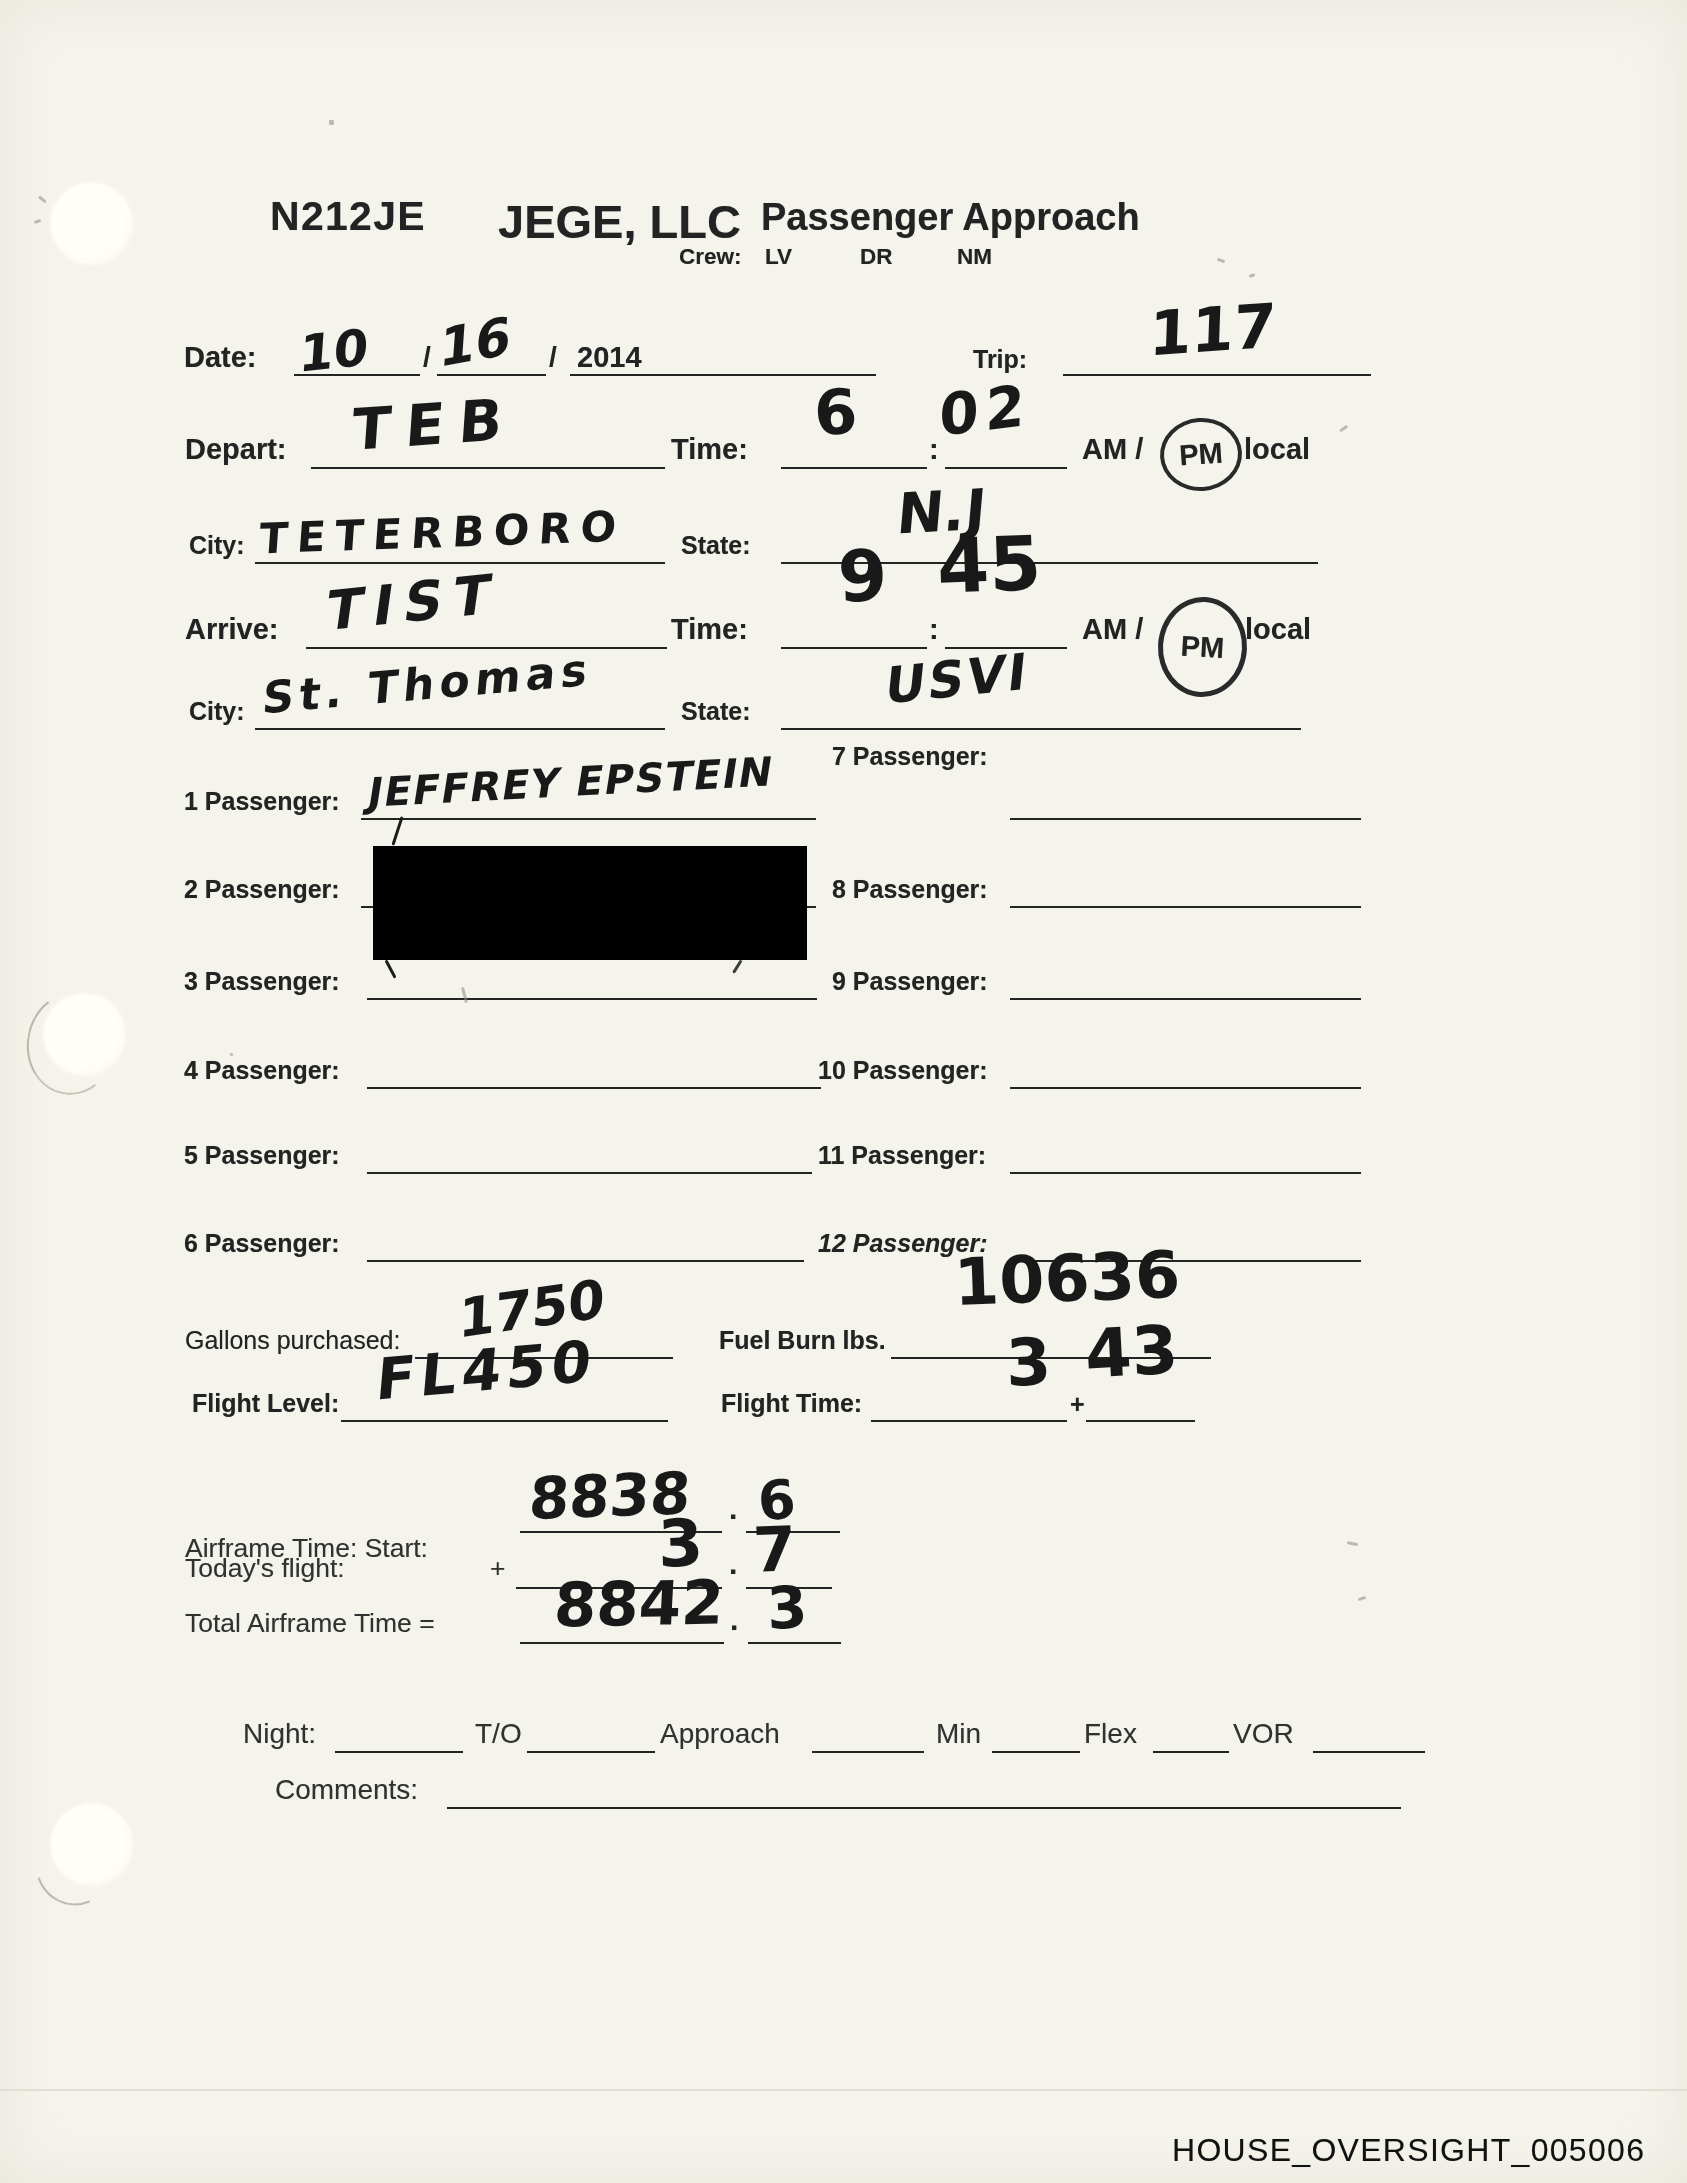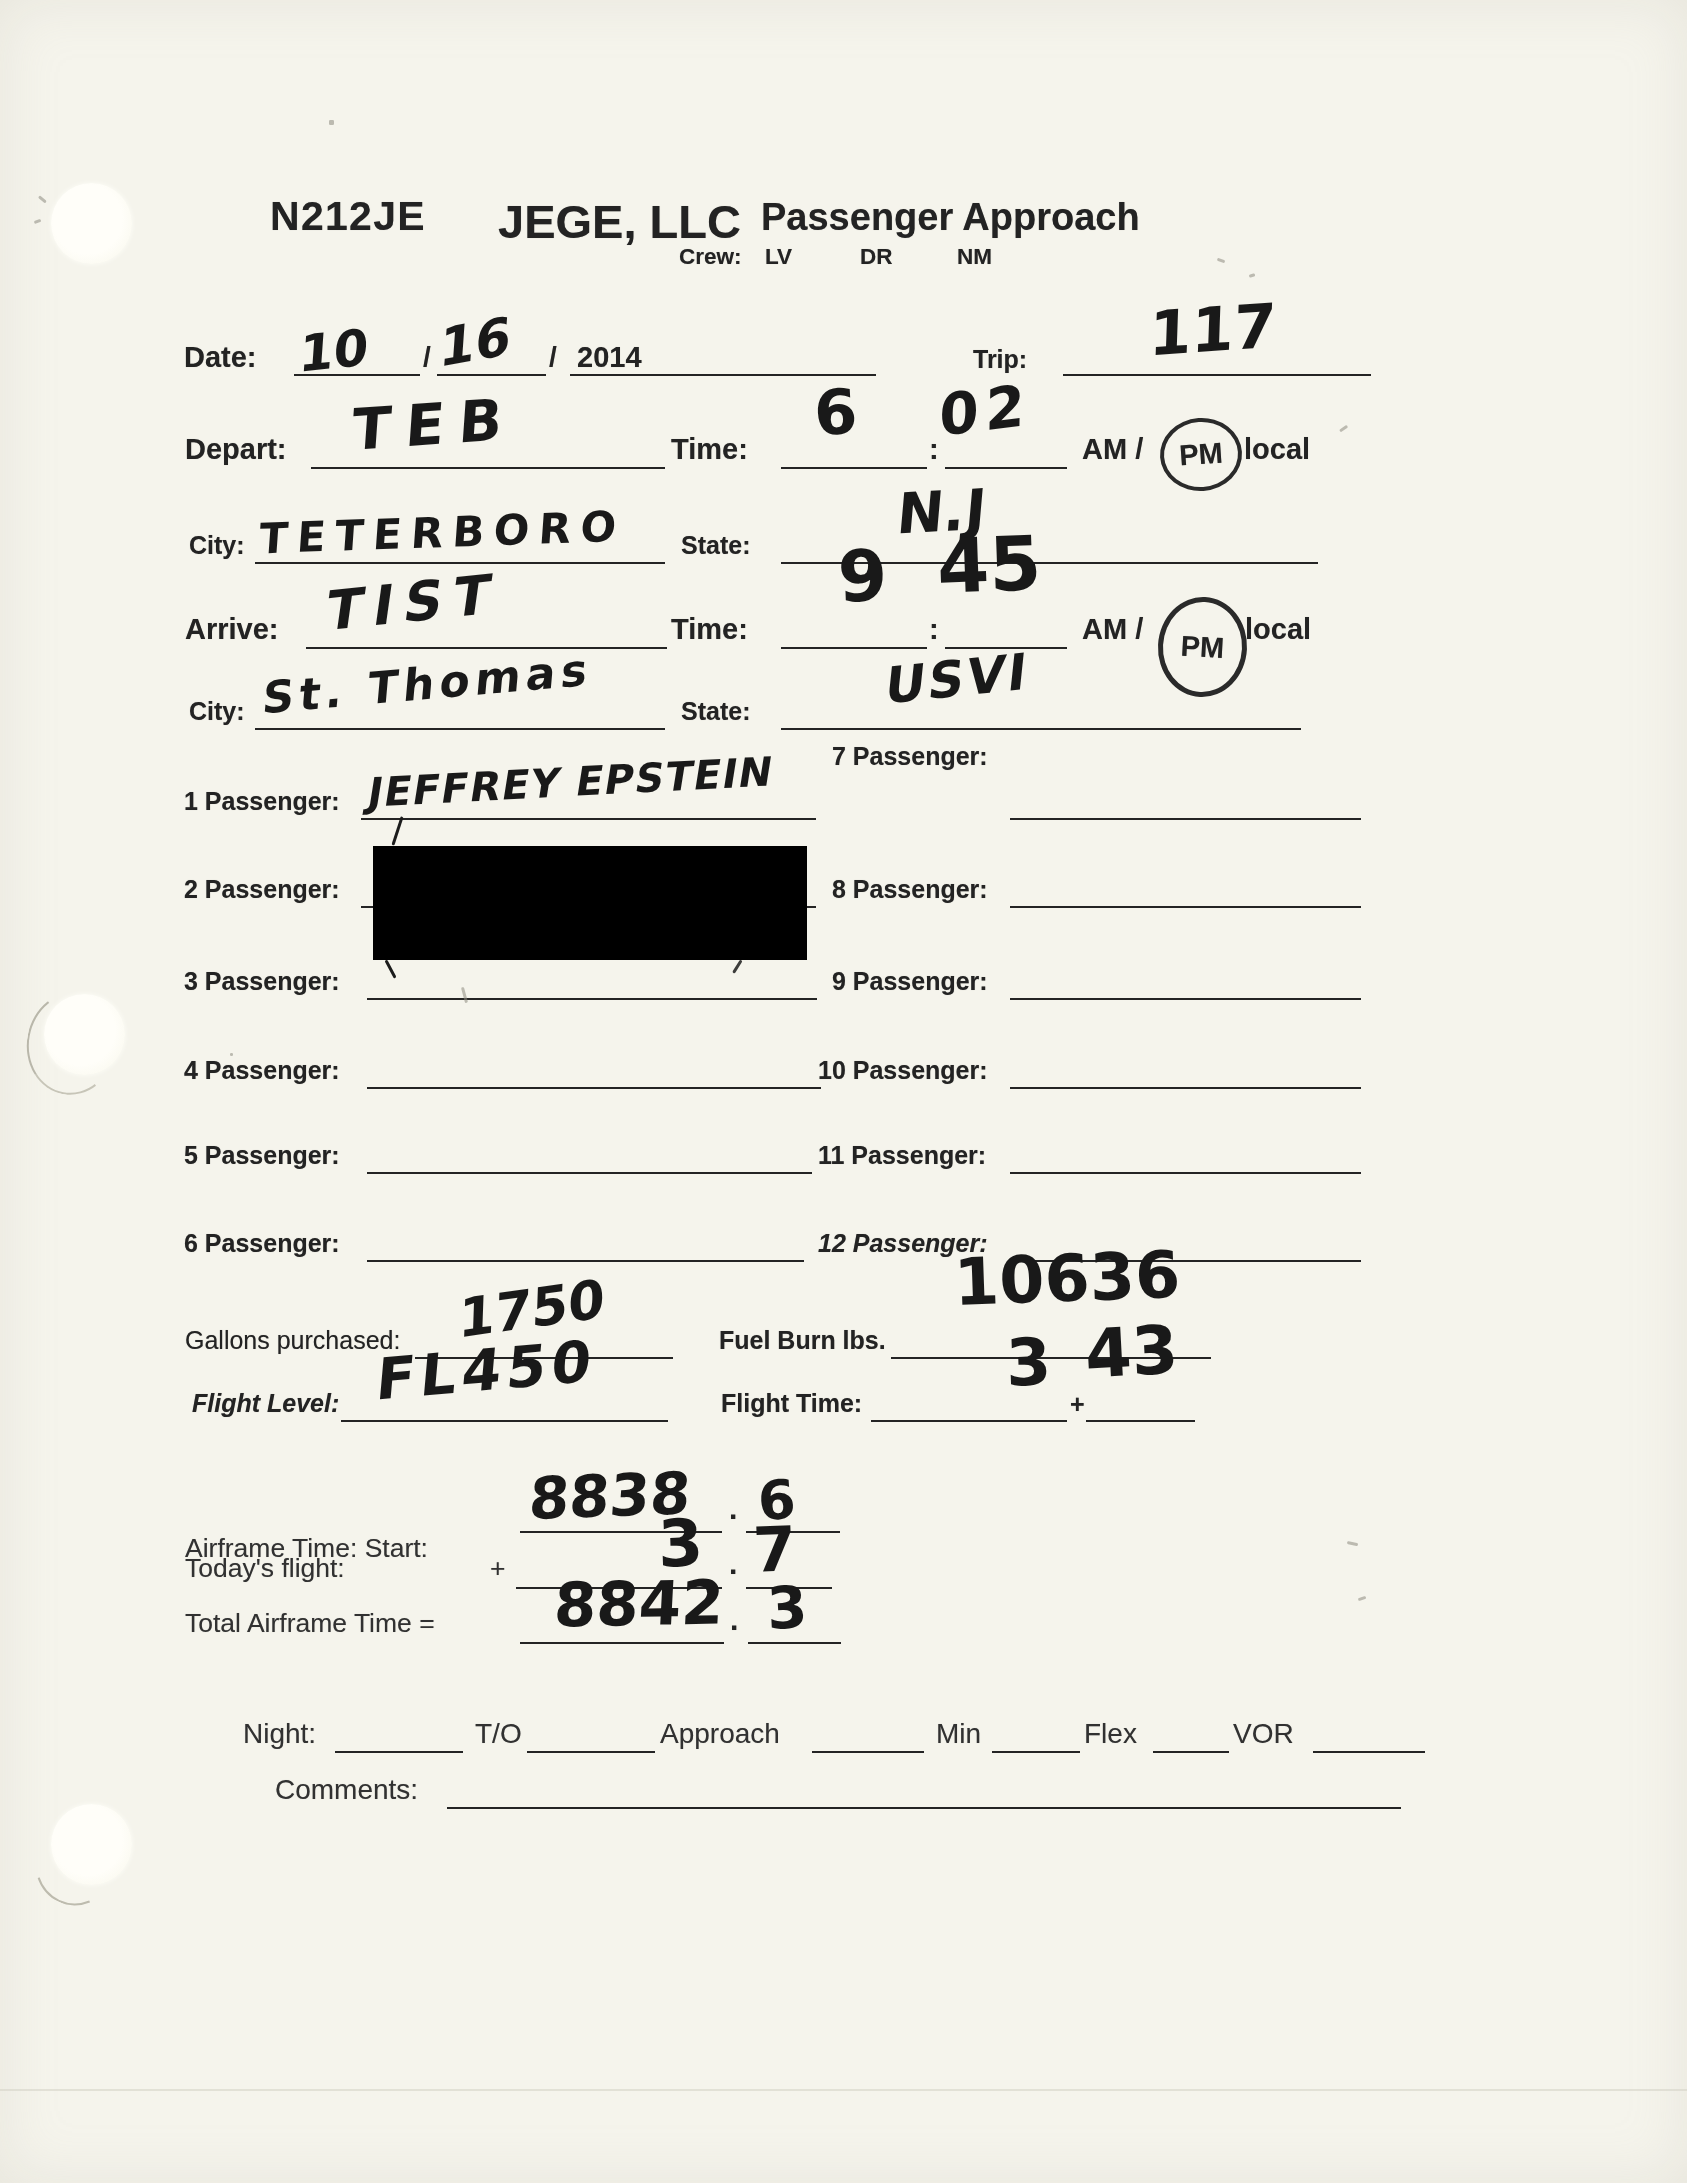--- a/index.html
+++ b/index.html
@@ -149,21 +149,21 @@
   <div class="stroke" style="left:389px;top:959px;width:3.3px;height:20px;transform:rotate(-28deg);"></div>
   <div class="stroke" style="left:736px;top:959px;width:2.6px;height:14.6px;transform:rotate(32deg);opacity:.85;"></div>
 
   <span class="fl" style="left:185px;top:1328px;font-size:25px;font-weight:normal;">Gallons purchased:</span>
   <div class="ln" style="left:415px;top:1357px;width:258px;"></div>
   <span class="fl" style="left:719px;top:1328px;font-size:25px;">Fuel Burn lbs.</span>
   <div class="ln" style="left:891px;top:1357px;width:320px;"></div>
   <span class="hw" style="left:458px;top:1282px;font-size:53px;transform:rotate(-8deg) skewX(-10deg);">1750</span>
   <span class="hw" style="left:954px;top:1246px;font-size:65px;transform:rotate(-2deg);">10636</span>
 
-  <span class="fl" style="left:192px;top:1391px;font-size:25px;font-style:italic;">Flight Level:</span>
+  <span class="fl" style="left:192px;top:1391px;font-size:25px;">Flight Level:</span>
   <div class="ln" style="left:341px;top:1420px;width:327px;"></div>
   <span class="fl" style="left:721px;top:1391px;font-size:25px;">Flight Time:</span>
   <div class="ln" style="left:871px;top:1420px;width:196px;"></div>
   <span class="fl" style="left:1070px;top:1392px;font-size:25px;">+</span>
   <div class="ln" style="left:1086px;top:1420px;width:109px;"></div>
   <span class="hw" style="left:376px;top:1342px;font-size:57px;letter-spacing:5.3px;transform:rotate(-5deg) skewX(-10deg);">FL450</span>
   <span class="hw" style="left:1006px;top:1330px;font-size:65px;transform:rotate(-2deg);">3</span>
   <span class="hw" style="left:1085px;top:1319px;font-size:67px;transform:rotate(-3deg);">43</span>
 
   <span class="fr" style="left:185px;top:1499px;font-size:26.5px;margin-top:36px;">Airframe Time: Start:</span>
@@ -207,15 +207,16 @@
   <div class="scanline" style="top:2089px;"></div>
   <div class="speck" style="left:329px;top:120px;width:4.6px;height:4.6px;"></div>
   <div class="speck" style="left:1217px;top:259px;width:8px;height:3.3px;transform:rotate(20deg);"></div>
   <div class="speck" style="left:1249px;top:274px;width:6px;height:2.6px;transform:rotate(-15deg);"></div>
   <div class="speck" style="left:1339px;top:427px;width:9.3px;height:2.6px;transform:rotate(-35deg);"></div>
   <div class="speck" style="left:1347px;top:1542px;width:10.6px;height:3.3px;transform:rotate(12deg);"></div>
   <div class="speck" style="left:1358px;top:1597px;width:8px;height:2.6px;transform:rotate(-18deg);"></div>
   <div class="speck" style="left:463px;top:987px;width:3.3px;height:16px;transform:rotate(-15deg);"></div>
   <div class="speck" style="left:230px;top:1053px;width:3.3px;height:3.3px;"></div>
 
+  <span class="fr" style="left:1172px;top:2134px;font-size:32px;letter-spacing:1.3px;color:#111;">HOUSE_OVERSIGHT_005006</span>
 
 </div>
 
 
 </body></html>

